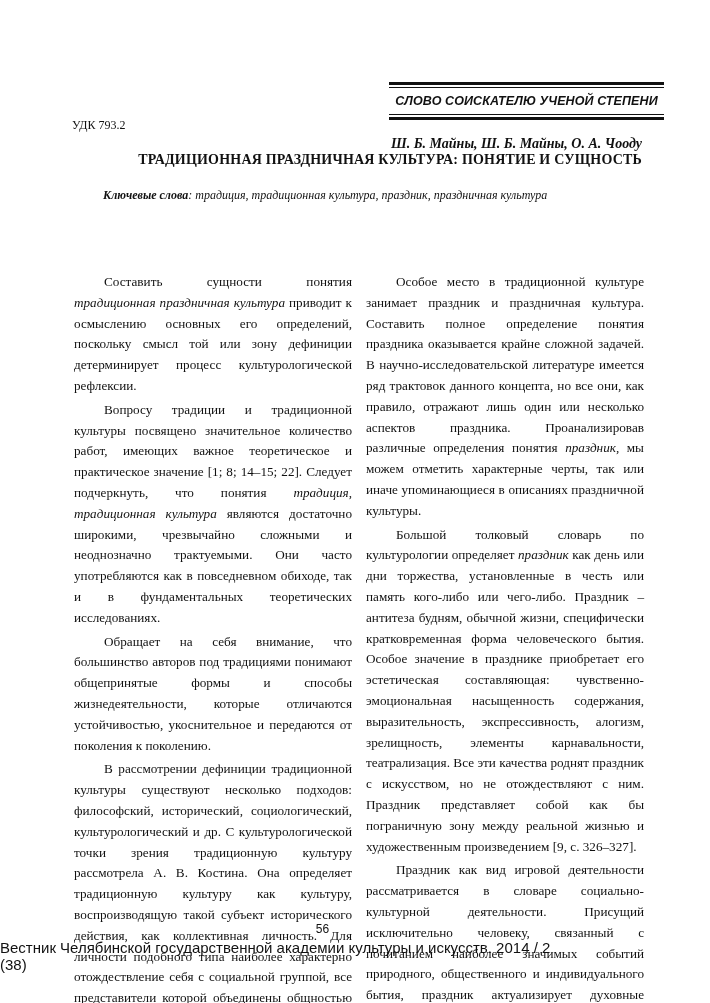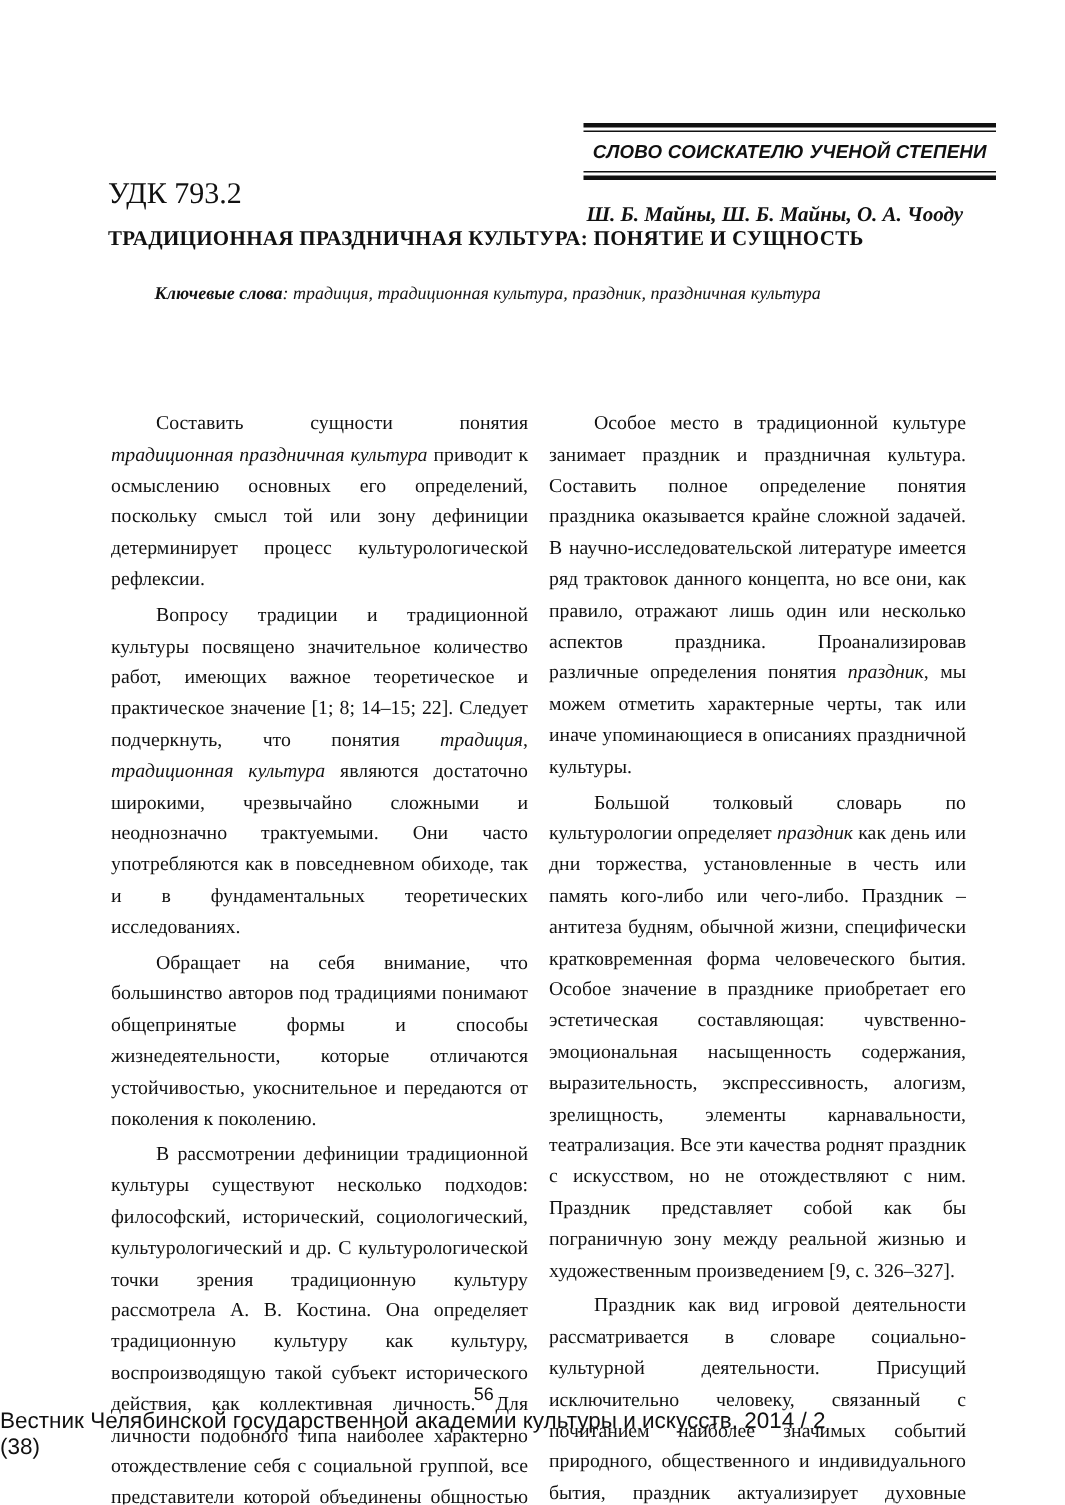--- a/index.html
+++ b/index.html
@@ -1,23 +1,23 @@
 <!DOCTYPE html>
 <html><head>
 <meta charset="utf-8">
 <style>
   html, body { margin: 0; padding: 0; background: #ffffff; }
   body { width: 710px; height: 1003px; position: relative; overflow: hidden; color: #111; font-family: "Liberation Serif", serif; }
   .rubric { position: absolute; left: 389px; top: 82px; width: 275px; }
   .rule-double { border-top: 3px solid #111; height: 2px; border-bottom: 1px solid #111; }
   .rule-double.bottom { border-top: 1px solid #111; border-bottom: 3px solid #111; }
   .rubric-text { font-family: "Liberation Sans", sans-serif; font-weight: bold; font-style: italic; font-size: 12.5px; text-align: center; padding: 6px 0 6px 0; letter-spacing: 0.1px; }
-  .udk { position: absolute; left: 72px; top: 118px; font-size: 20px; }
+  .udk { position: absolute; left: 72px; top: 118px; font-size: 12px; }
   .authors { position: absolute; right: 68px; top: 136px; font-size: 14px; font-weight: bold; font-style: italic; text-align: right; }
-  .title { position: absolute; left: 72px; width: 570px; top: 152px; font-size: 14px; font-weight: bold; text-align: left; letter-spacing: 0.2px; }
+  .title { position: absolute; left: 72px; width: 570px; top: 152px; font-size: 14px; font-weight: bold; text-align: right; letter-spacing: 0.2px; }
   .abstract { position: absolute; left: 72px; width: 570px; top: 186px; font-size: 12px; font-style: italic; line-height: 19.5px; text-align: justify; }
   .abstract p { margin: 0; text-indent: 31px; }
   .keywords { margin: 0; text-indent: 31px; }
   .keywords b { font-style: italic; }
   .col { position: absolute; top: 272px; width: 278px; font-size: 13.2px; line-height: 20.8px; text-align: justify; hyphens: manual; }
   .col.left { left: 74px; }
   .col.right { left: 366px; }
   .col p { margin: 0; text-indent: 30px; }
   .col p.cont { text-indent: 0; }
   .col p + p { margin-top: 3px; }

